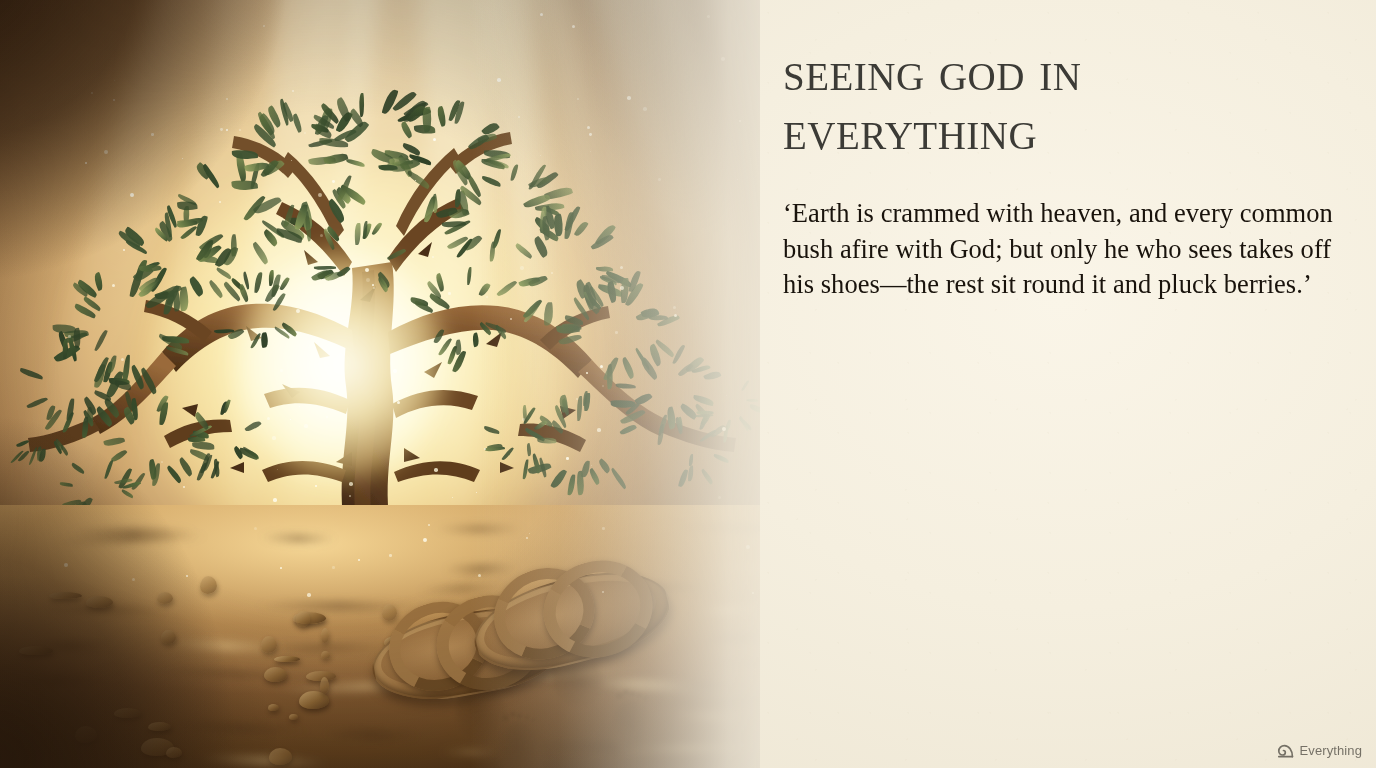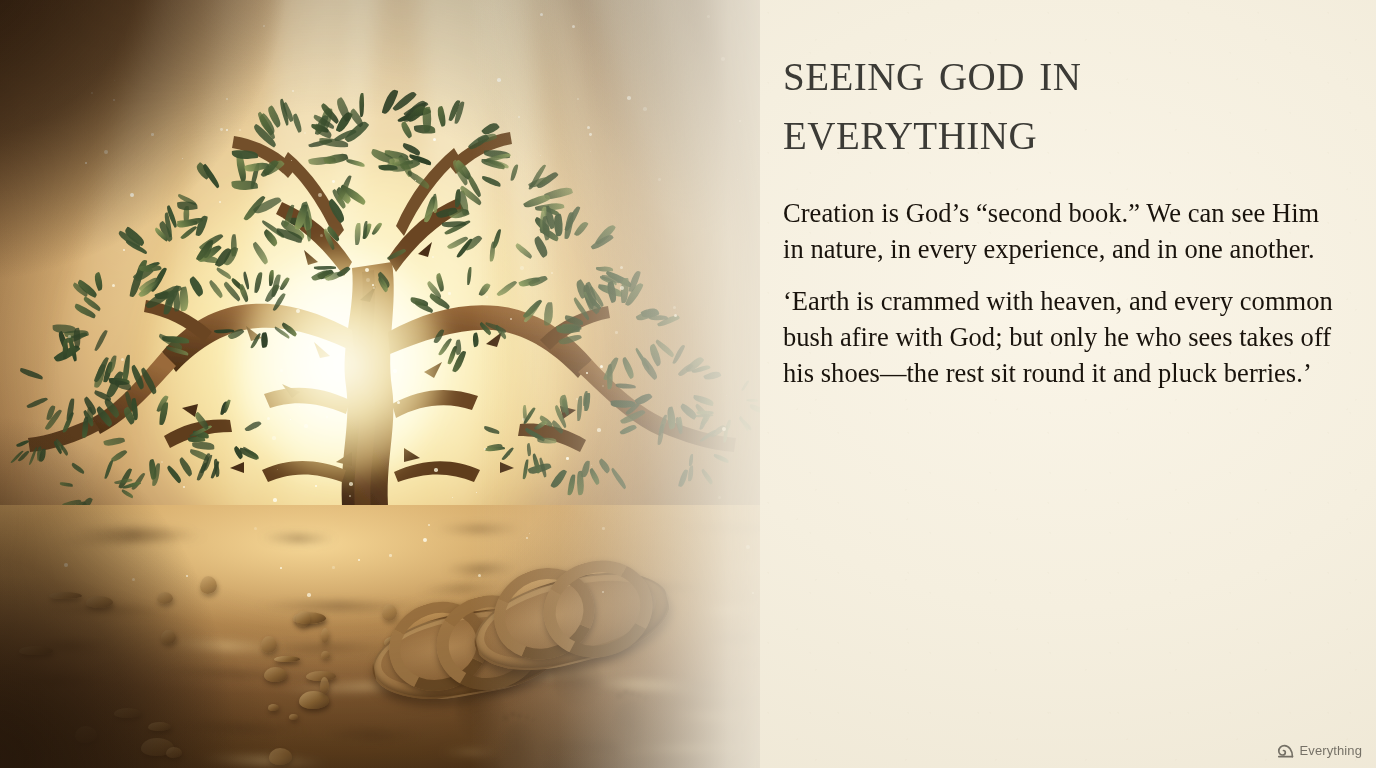--- a/index.html
+++ b/index.html
@@ -996,21 +996,20 @@
     <div class="vignette"></div>
     <div class="fade-right"></div>
   </div>
 
   <div id="text-panel">
     <div id="panel-noise"></div>
 
     <h1 id="title">Seeing God in Everything</h1>
 
     <div id="body">
-      <p class="para">Creation is God’s “second book.” We can see Him in nature, in every experience, and in one another.</p>
       <p class="para">‘Earth is crammed with heaven, and every common bush afire with God; but only he who sees takes off his shoes—the rest sit round it and pluck berries.’</p>
     </div>
   </div>
 
   <div id="watermark">
     <span style="display:inline-flex;">
       <svg width="17" height="14" viewBox="0 0 17 14" aria-hidden="true">
         <path d="M15.4 12.6 C15.4 6.4 11.9 1.6 7.4 1.6 C4.3 1.6 1.8 4.0 1.8 7.0
                  C1.8 9.2 3.5 11.0 5.6 11.0 C7.1 11.0 8.3 9.8 8.3 8.4
                  C8.3 7.3 7.5 6.5 6.5 6.5" fill="none" stroke="#2A2721" stroke-width="1.7" stroke-linecap="round"></path>

